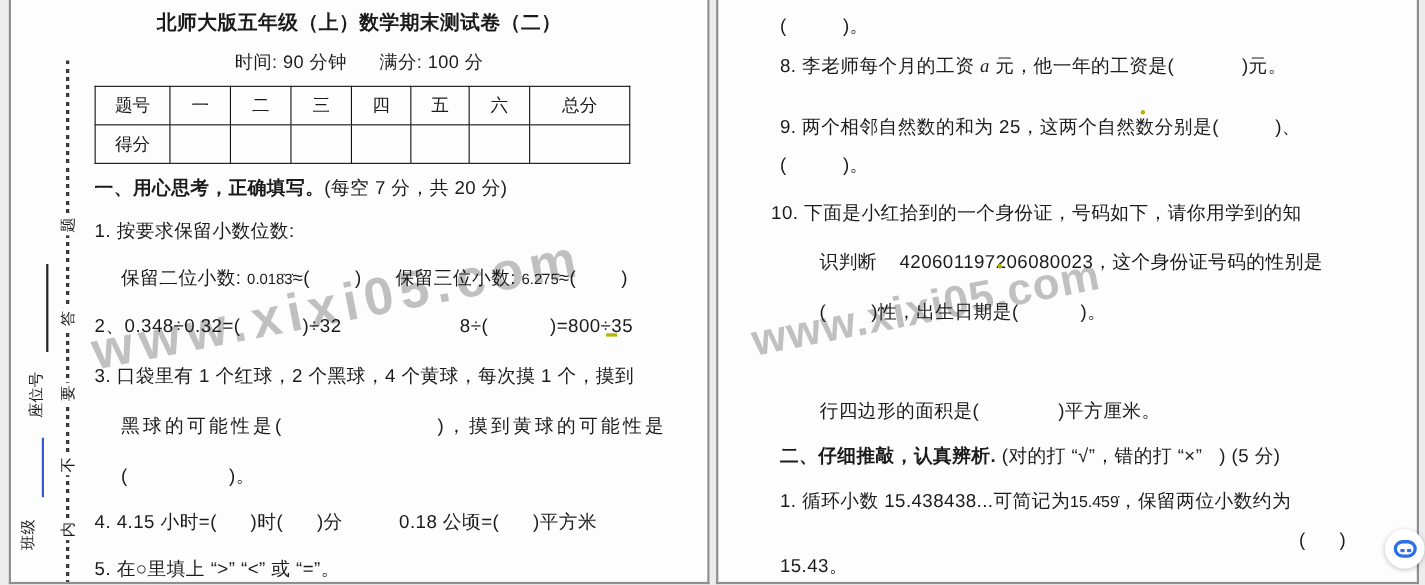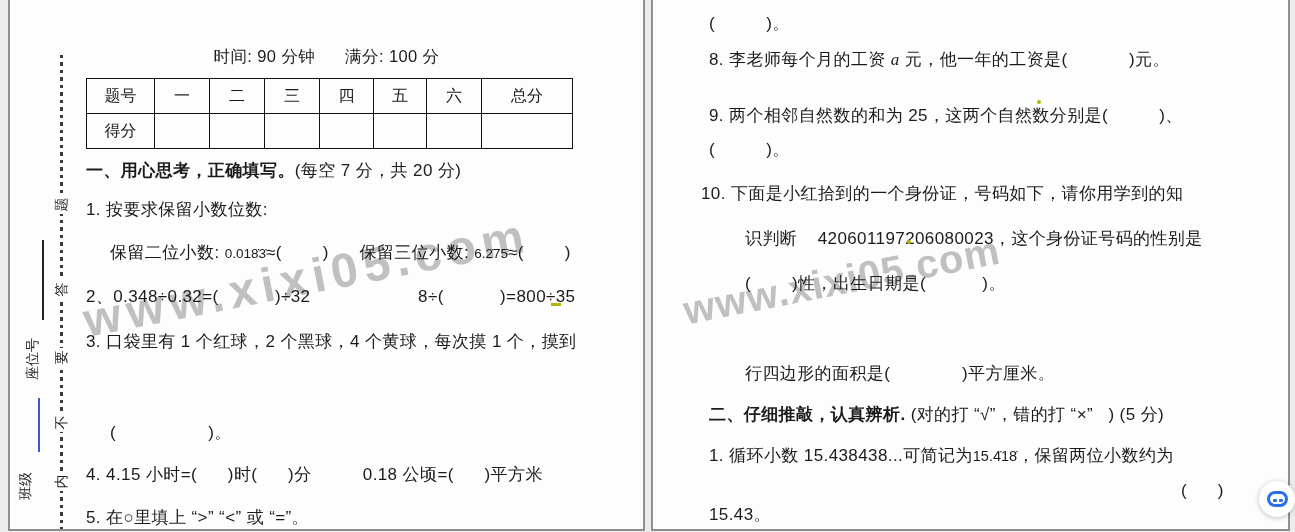--- a/index.html
+++ b/index.html
@@ -84,20 +84,21 @@
   <div class="seal-char" style="top:280px">答</div>
   <div class="seal-char" style="top:348px">要</div>
   <div class="seal-char" style="top:413px">不</div>
   <div class="seal-char" style="top:472px">内</div>
 
   <div class="vrule" style="left:32px;top:240px;height:80px;width:1.5px;background:#222"></div>
   <div class="vlabel" style="left:-4px;top:350px;width:54px;text-align:center">座位号</div>
   <div class="vrule" style="left:28px;top:398px;height:54px;width:2px;background:#3a56d4"></div>
   <div class="vlabel" style="left:-2px;top:477px;width:36px;text-align:center">班级</div>
 
+  <div class="line centered bold" style="top:8px;font-size:18px">北师大版五年级（上）数学期末测试卷（二）</div>
   <div class="line centered" style="top:46px;font-size:16.5px">时间: 90 分钟      满分: 100 分</div>
 
   <table class="score">
     <colgroup>
       <col style="width:68px">
         <col style="width:55px">
         <col style="width:55px">
         <col style="width:55px">
       <col style="width:54px">
         <col style="width:53px">
@@ -131,20 +132,21 @@
   <div class="line" style="left:76px;top:159px"><span class="bold">一、用心思考，正确填写。</span><span>(每空 7 分，共 20 分)</span></div>
 
   <div class="line" style="left:76px;top:198px">1. 按要求保留小数位数:</div>
 
   <div class="line" style="left:100px;top:241px"><span>保留二位小数: </span><span class="num">0.018̇3̇</span><span>≈(        )      保留三位小数: </span><span class="num">6.2̇75̇</span><span>≈(        )</span></div>
 
   <div class="line" style="left:76px;top:285px"><span>2、0.348÷0.32=(           )÷32                     8÷(           )=800÷</span><span>35</span></div>
   <div class="mark" style="left:541px;top:303px;width:10px;height:3px"></div>
 
   <div class="line" style="left:76px;top:330px">3. 口袋里有 1 个红球，2 个黑球，4 个黄球，每次摸 1 个，摸到</div>
+  <div class="line spread" style="left:100px;top:376px">黑球的可能性是(                  )，摸到黄球的可能性是</div>
   <div class="line" style="left:100px;top:421px">(                  )。</div>
 
   <div class="line" style="left:76px;top:463px">4. 4.15 小时=(      )时(      )分          0.18 公顷=(      )平方米</div>
 
   <div class="line" style="left:76px;top:506px">5. 在○里填上 “&gt;” “&lt;” 或 “=”。</div>
 </div>
 
 <div class="page" id="page2">
 
   <div class="wm wm2">www.xixi05.com</div>
@@ -160,21 +162,21 @@
 
   <div class="line" style="left:48px;top:182px">10. 下面是小红拾到的一个身份证，号码如下，请你用学到的知</div>
   <div class="line" style="left:92px;top:227px"><span>识判断    </span><span>4206011972060</span><span>80023</span><span>，这个身份证号码的性别是</span></div>
   <div class="mark dot" style="left:254px;top:240px;width:3.5px;height:3.5px"></div>
   <div class="line" style="left:92px;top:272px">(        )性，出生日期是(           )。</div>
 
   <div class="line" style="left:92px;top:362px">行四边形的面积是(              )平方厘米。</div>
 
   <div class="line" style="left:56px;top:403px"><span class="bold">二、仔细推敲，认真辨析.</span><span> (对的打 “√”，错的打 “×”   ) (5 分)</span></div>
 
-  <div class="line" style="left:56px;top:444px"><span>1. 循环小数 15.438438...可简记为</span><span class="num" style="font-size:14.5px">15.4̇18̇</span><span>，保留两位小数约为</span></div>
+  <div class="line" style="left:56px;top:444px"><span>1. 循环小数 15.438438...可简记为</span><span class="num" style="font-size:14.5px">15.4̇59̇</span><span>，保留两位小数约为</span></div>
   <div class="line" style="left:56px;top:503px">15.43。</div>
   <div class="line" style="left:528px;top:481px">(      )</div>
 </div>
 
 <div class="assistant">
   <div class="face">
     <i class="e1"></i>
       <i class="e2"></i>
   </div>
 </div>

